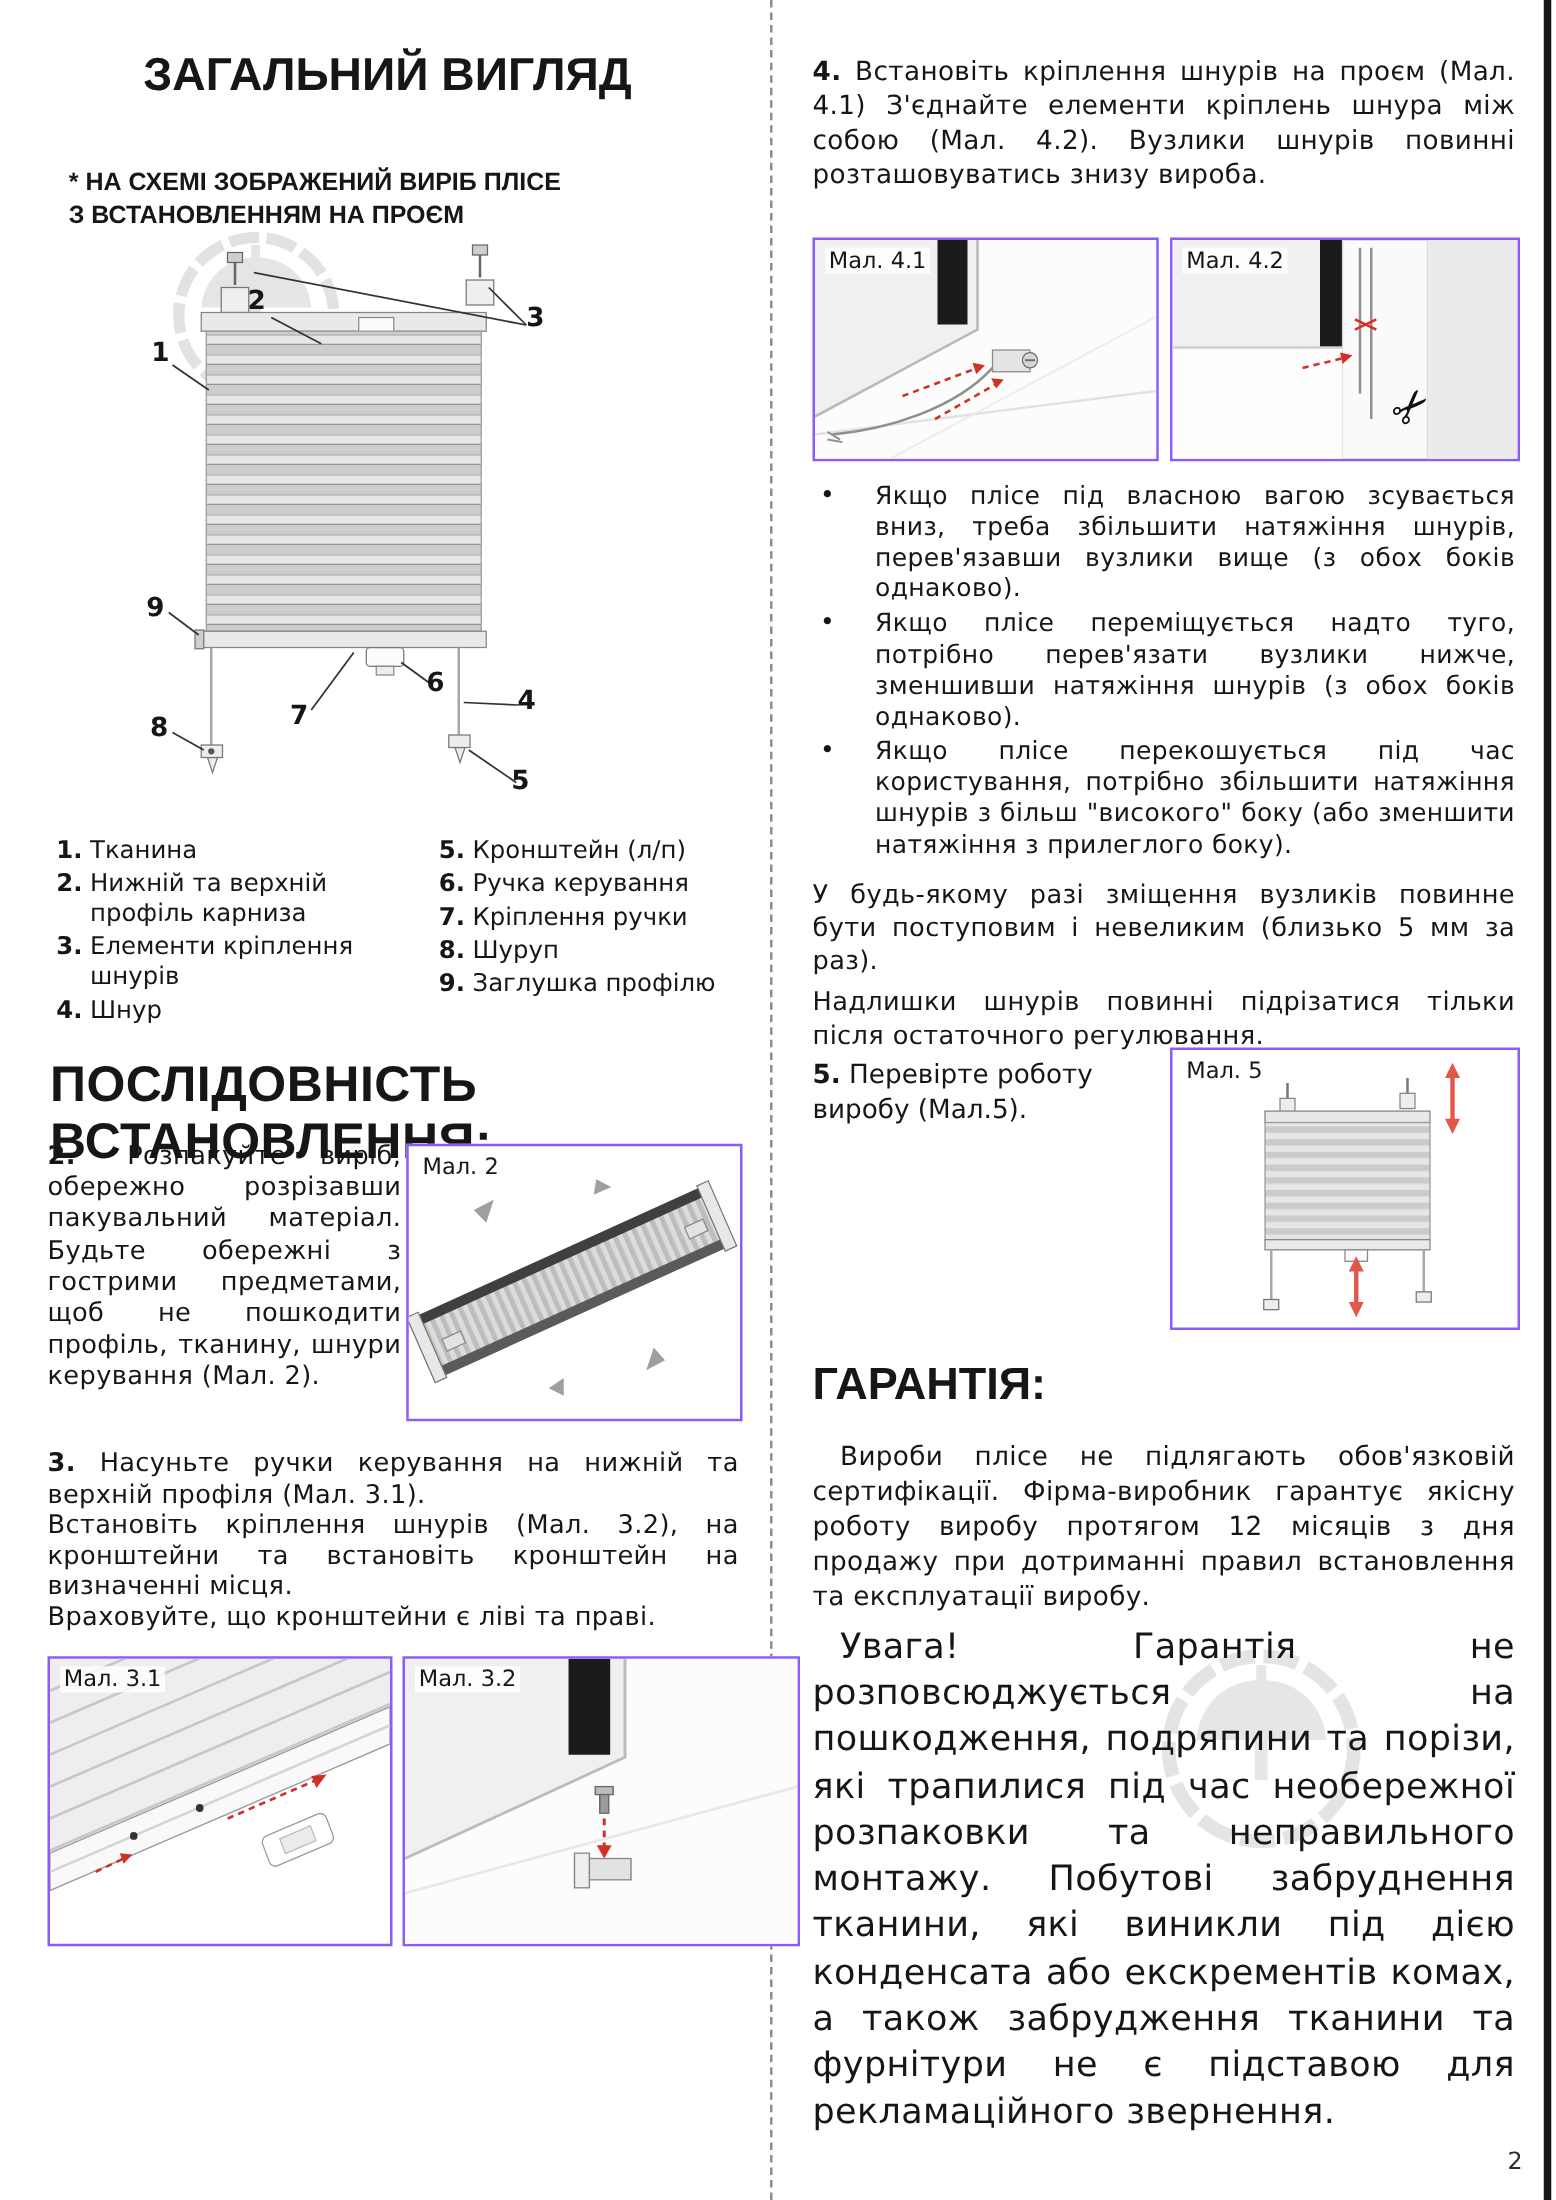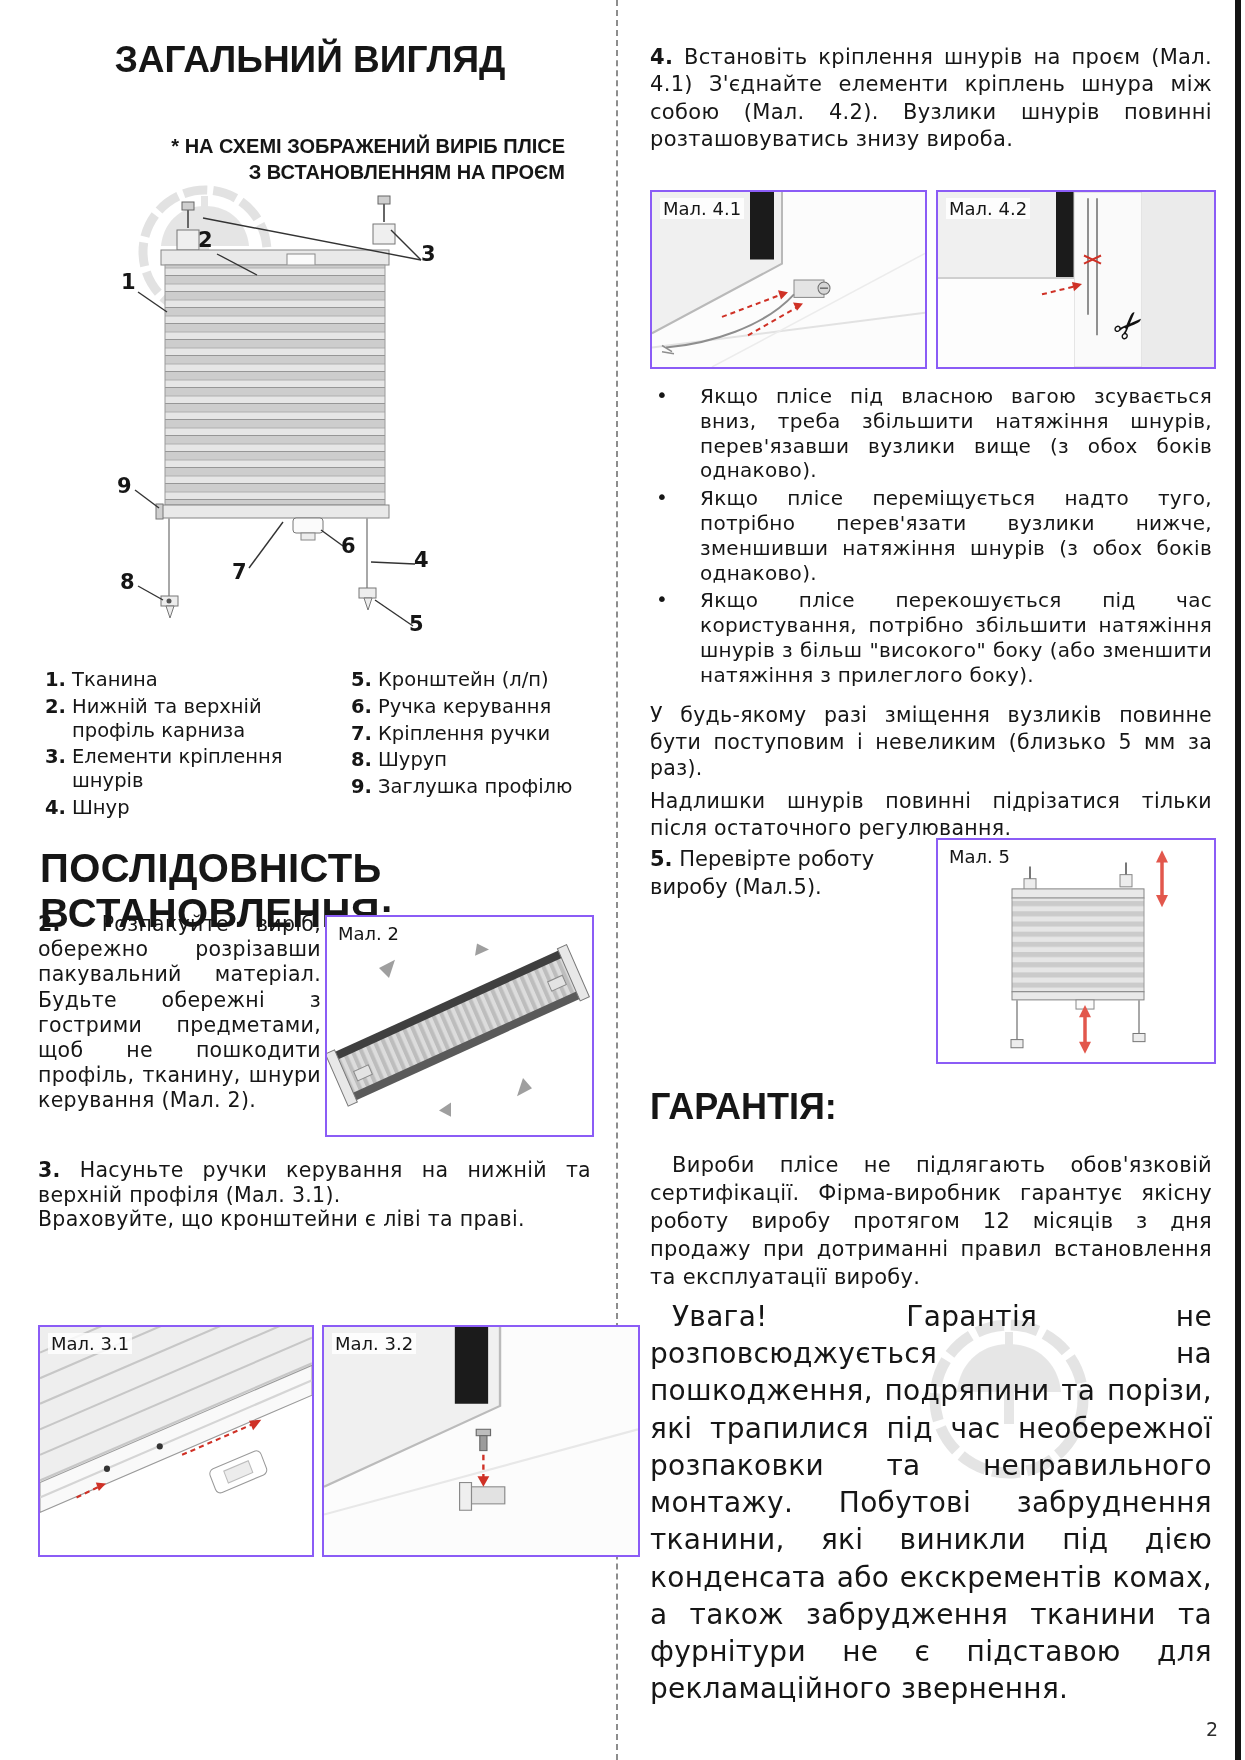--- a/index.html
+++ b/index.html
@@ -8,21 +8,21 @@
   .abs{position:absolute;}
   .para{text-align:justify;letter-spacing:0.3px;}
   .bold{font-weight:bold;}
 
   .sep{left:616px;top:0;height:1760px;width:0;border-left:2px dashed #8d8d8d;}
   .edge{left:1235px;top:0;width:6px;height:1760px;background:#141414;}
   .pagenum{left:1206px;top:1718px;font-size:19px;color:#2c2c2c;}
 
   .title{left:55px;top:40px;width:510px;text-align:center;font-weight:bold;font-size:37px;
          line-height:1.1;font-family:"Liberation Sans",sans-serif;}
-  .note{left:55px;top:133px;width:510px;text-align:right;font-weight:bold;font-size:20px;
+  .note{left:55px;top:133px;width:510px;text-align:left;font-weight:bold;font-size:20px;
         line-height:1.3;font-family:"Liberation Sans",sans-serif;}
 
   .diagram{left:35px;top:180px;width:560px;height:495px;}
   .diagram svg{position:absolute;left:0;top:0;}
   .callout{position:absolute;font-size:21px;font-weight:600;}
   .co1{left:86px;top:90px;}  .co2{left:163px;top:48px;}  .co3{left:386px;top:62px;}
   .co4{left:379px;top:368px;}.co5{left:374px;top:432px;} .co6{left:306px;top:354px;}
   .co7{left:197px;top:380px;}.co8{left:85px;top:390px;}  .co9{left:82px;top:294px;}
 
   .legend{left:45px;top:668px;width:548px;height:155px;font-size:19.5px;line-height:1.22;}
@@ -236,20 +236,21 @@
     <rect x="28" y="148" width="16" height="10" fill="#e3e3e3" stroke="#8a8a8a" transform="rotate(-24 36 153)"></rect>
     <rect x="222" y="60" width="16" height="10" fill="#e3e3e3" stroke="#8a8a8a" transform="rotate(-24 230 65)"></rect>
   </svg>
 </div>
 
 <div class="abs step3 para">
   <div>
     <span class="bold">3.</span>
     <span>Насуньте ручки керування на нижній та верхній профіля (Мал. 3.1).</span>
   </div>
+  <div>Встановіть кріплення шнурів (Мал. 3.2), на кронштейни та встановіть кронштейн на визначенні місця.</div>
   <div>Враховуйте, що кронштейни є ліві та праві.</div>
 </div>
 
 <div class="figure fig31">
   <span class="figlabel">Мал. 3.1</span>
   <svg viewBox="0 0 268 214" preserveAspectRatio="none">
     <polygon points="0,0 268,0 268,36 0,146" fill="#eeeeee"></polygon>
     <g stroke="#c7c7c7" stroke-width="2">
       <line x1="0" y1="24" x2="268" y2="-86"></line>
       <line x1="0" y1="48" x2="268" y2="-62"></line>

